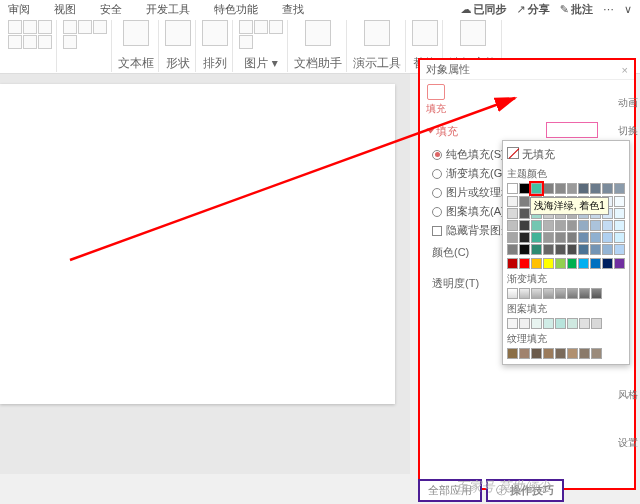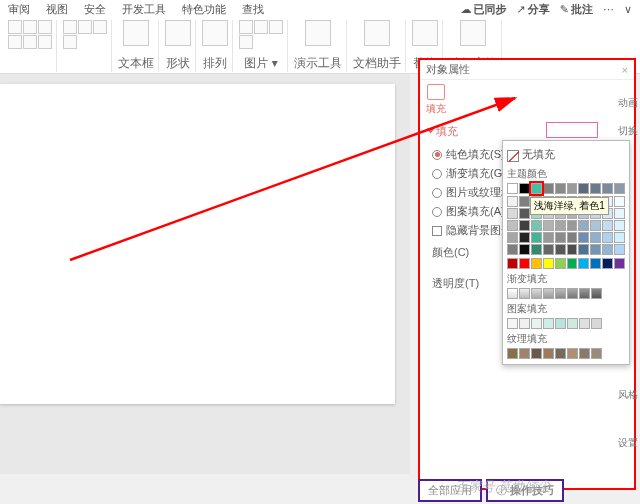--- a/index.html
+++ b/index.html
@@ -1,17 +1,17 @@
 <!DOCTYPE html>
 <html><head>
 <meta charset="utf-8">
 <style>
 *{margin:0;padding:0;box-sizing:border-box;font-family:"Microsoft YaHei",sans-serif;font-size:11px}
 body{width:640px;height:504px;background:#f0f0f0;position:relative;overflow:hidden}
-.menubar{background:#fff;height:18px;display:flex;gap:16px;padding:2px 8px;color:#555}
+.menubar{background:#fff;height:18px;display:flex;gap:24px;padding:2px 8px;color:#555}
 .topright{position:absolute;top:2px;right:8px;display:flex;gap:10px;color:#555;align-items:center}
 .topright span{display:flex;align-items:center;gap:2px}
 .ribbon{background:#fff;height:56px;border-bottom:1px solid #ddd;display:flex;align-items:center;padding:2px 4px;gap:2px}
 .rgroup{display:flex;flex-direction:column;align-items:center;padding:0 4px;border-right:1px solid #e5e5e5;height:52px;justify-content:space-between}
 .rgroup .icons{display:flex;gap:1px;flex-wrap:wrap;width:44px}
 .ico{width:14px;height:14px;border:1px solid #ccc;background:#fafafa}
 .lbl{font-size:12px;color:#666}
 .bigicon{width:26px;height:26px;border:1px solid #ccc;background:#fafafa;margin-bottom:2px}
 .canvas-area{position:absolute;left:0;top:74px;width:410px;height:400px;background:#e8e8e8;display:flex;justify-content:flex-start;align-items:flex-start;padding:10px 0 0 0}
 .slide{width:395px;height:320px;background:#fff;box-shadow:0 1px 3px rgba(0,0,0,.2)}
@@ -23,21 +23,21 @@
 .tab-txt{font-size:10px;color:#d66}
 .section-hdr{padding:4px 8px;color:#d66;font-size:11px}
 .tri{display:inline-block;width:0;height:0;border-top:4px solid transparent;border-bottom:4px solid transparent;border-left:5px solid #d66;margin-right:3px;transform:rotate(90deg)}
 .options{padding:2px 12px}
 .opt{display:flex;align-items:center;gap:4px;padding:2px 0;color:#555}
 .radio{width:10px;height:10px;border:1px solid #888;border-radius:50%;display:inline-flex;align-items:center;justify-content:center}
 .radio.on::after{content:"";width:5px;height:5px;background:#d66;border-radius:50%}
 .chk{width:10px;height:10px;border:1px solid #888}
 .lbls{padding:3px 12px;color:#666}
 .popup{position:absolute;right:10px;top:140px;width:128px;background:#fff;border:1px solid #bbb;box-shadow:0 2px 6px rgba(0,0,0,.25);padding:4px;z-index:10}
-.popup-row{display:flex;align-items:flex-end;gap:3px;padding:2px 0;color:#555}
+.popup-row{display:flex;align-items:flex-start;gap:3px;padding:2px 0;color:#555}
 .popup-sec{font-size:10px;color:#666;margin:3px 0 2px}
 .sw{width:11px;height:11px;border:1px solid #aaa;display:inline-block}
 .swrow{display:flex;gap:1px;margin-bottom:1px}
 .sel{outline:2px solid #f00;outline-offset:0;position:relative}
 .tooltip{position:absolute;top:13px;left:-2px;background:#ffffe1;border:1px solid #999;padding:1px 3px;font-size:10px;white-space:nowrap;z-index:20}
 .arrow{position:absolute;z-index:5;pointer-events:none}
 .footer{position:absolute;bottom:2px;left:418px;display:flex;gap:4px;font-size:10px;color:#888}
 .ftab{background:#fff;border:2px solid #4c1d95;padding:2px 8px}
 .watermark{position:absolute;bottom:8px;right:90px;color:#bbb;font-size:13px;font-style:italic;z-index:30}
 .side-lbl{position:absolute;right:-2px;font-size:10px;color:#777;writing-mode:horizontal-tb}
@@ -101,25 +101,25 @@
     <div class="icons">
         <span class="ico"></span>
         <span class="ico"></span>
         <span class="ico"></span>
         <span class="ico"></span>
       </div>
     <span class="lbl">图片 ▾</span>
   </div>
   <div class="rgroup">
       <div class="bigicon"></div>
+      <span class="lbl">文档助手</span>
+    </div>
+  <div class="rgroup">
+      <div class="bigicon"></div>
       <span class="lbl">演示工具</span>
-    </div>
-  <div class="rgroup">
-      <div class="bigicon"></div>
-      <span class="lbl">文档助手</span>
     </div>
   <div class="rgroup">
       <div class="bigicon"></div>
       <span class="lbl">替换</span>
     </div>
   <div class="rgroup">
       <div class="bigicon"></div>
       <span class="lbl">选择窗格</span>
     </div>
 </div>

